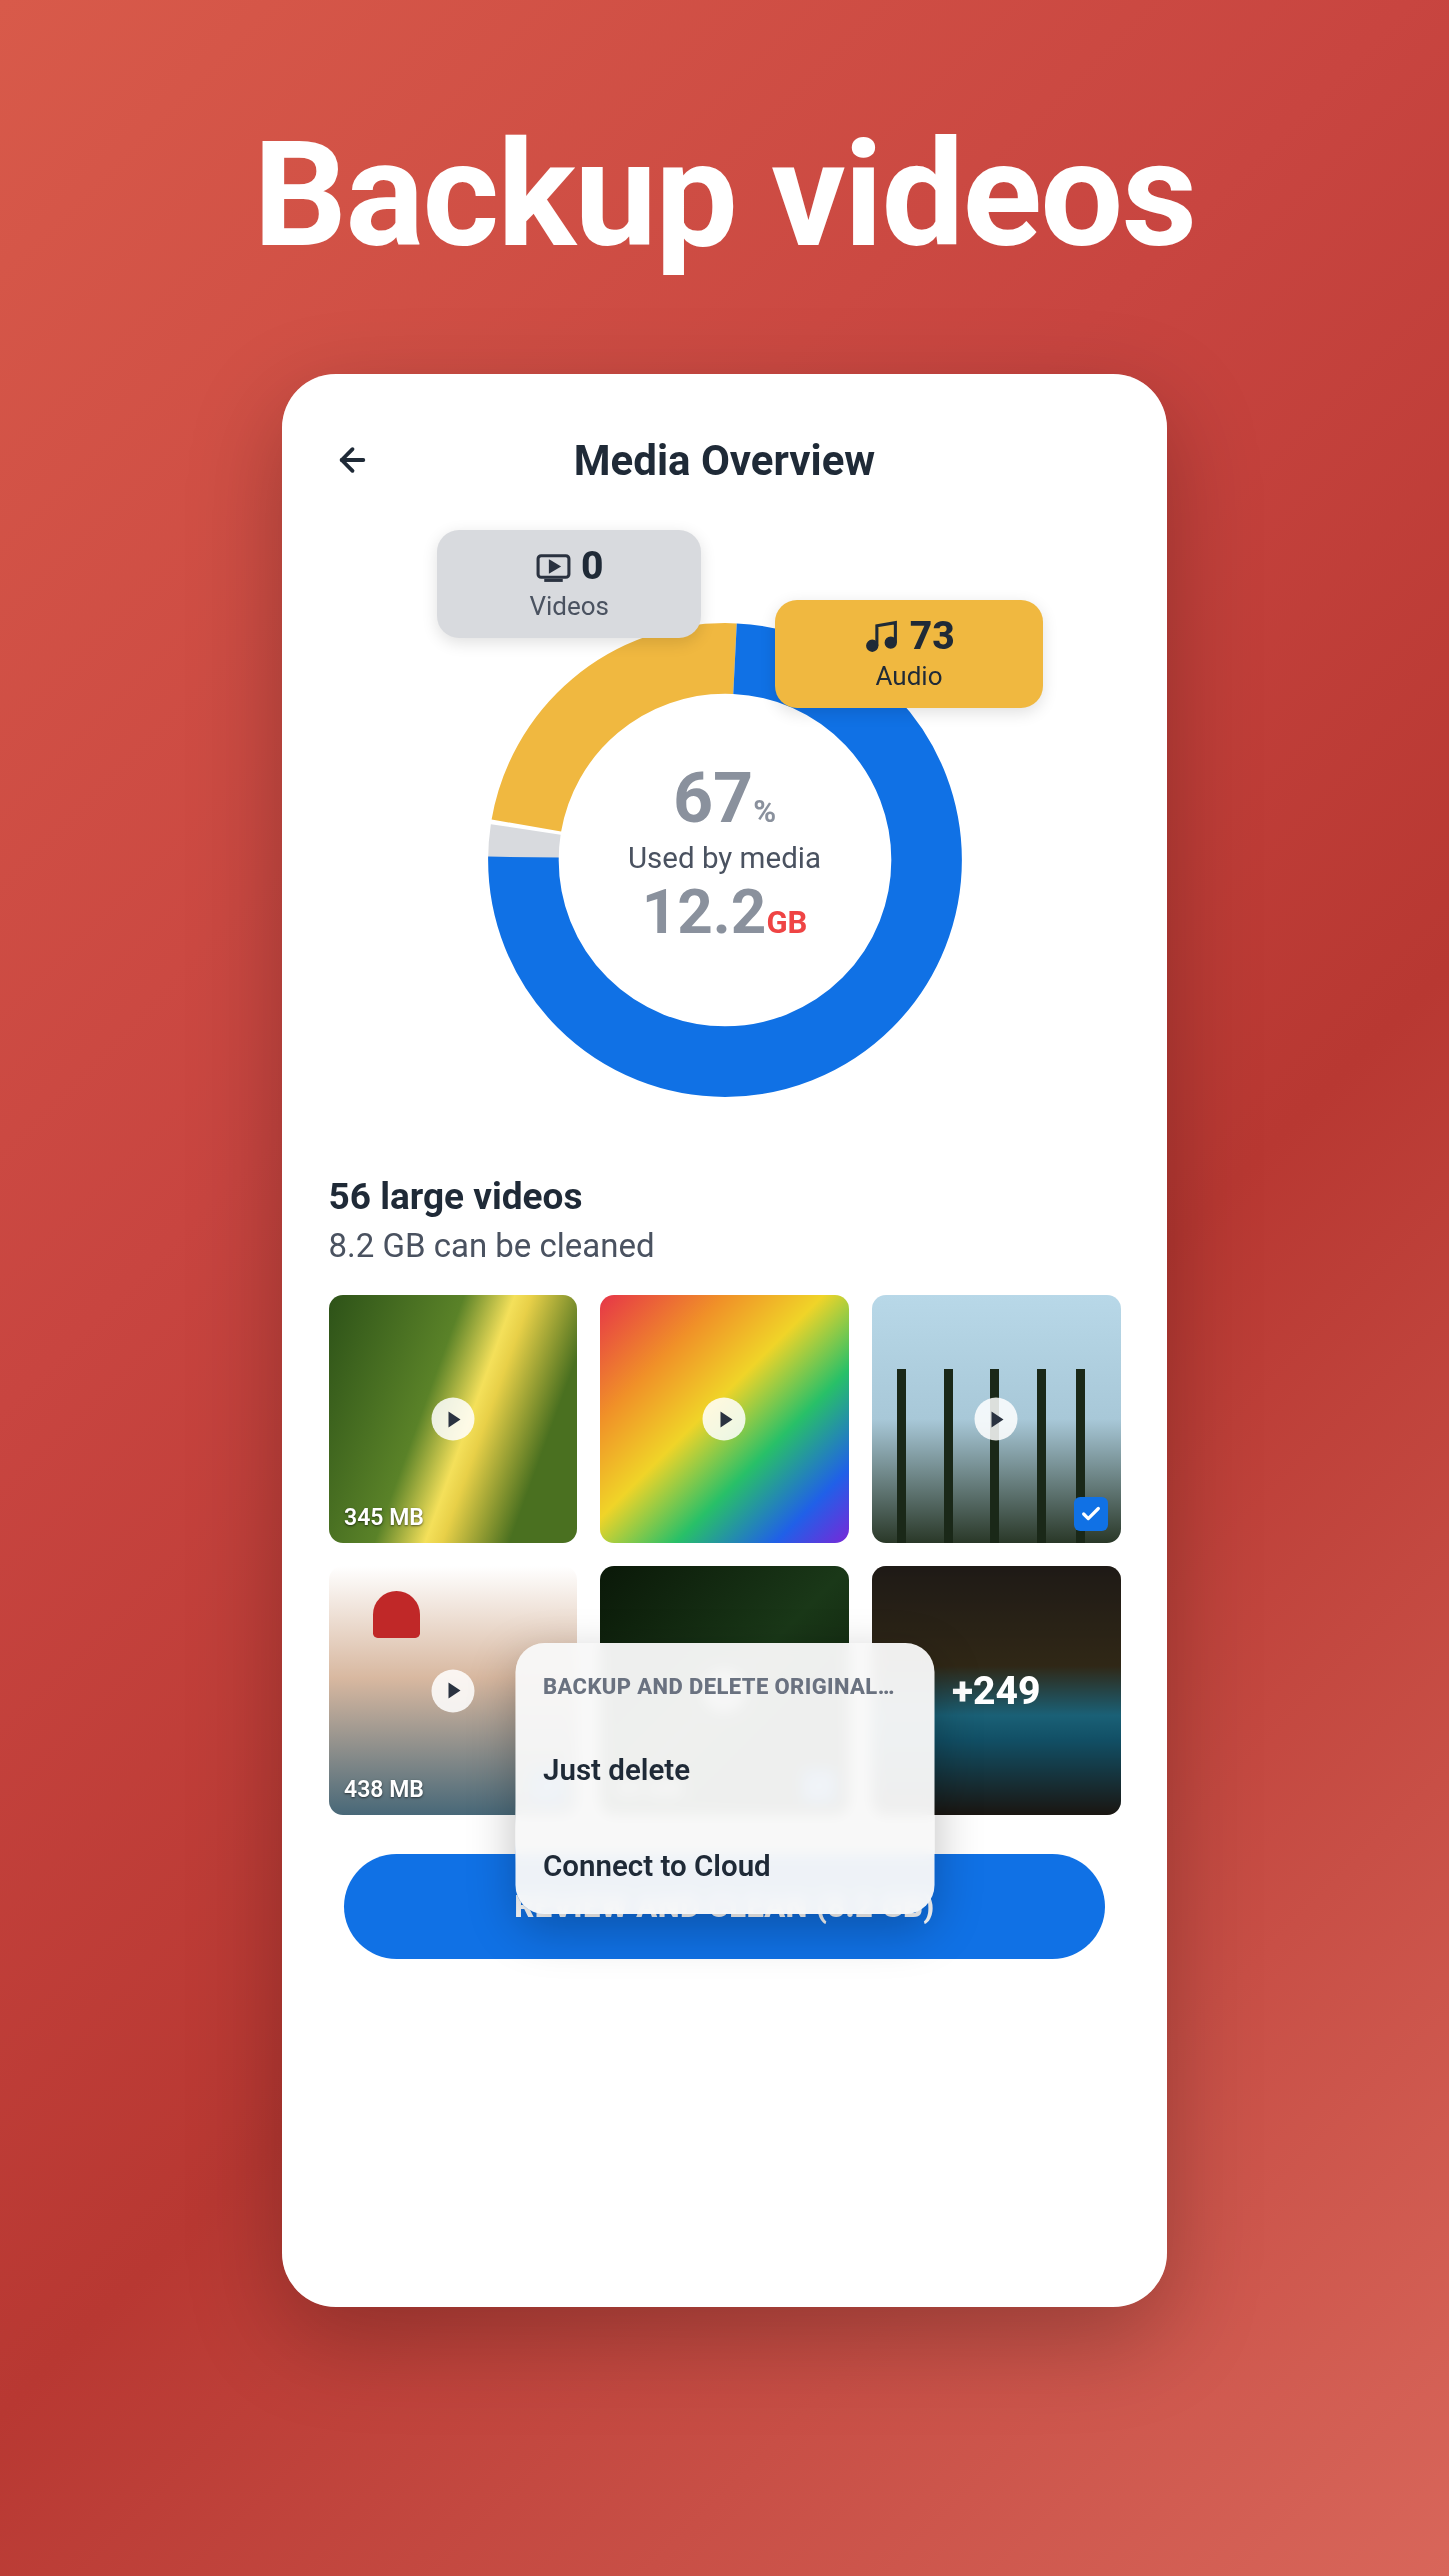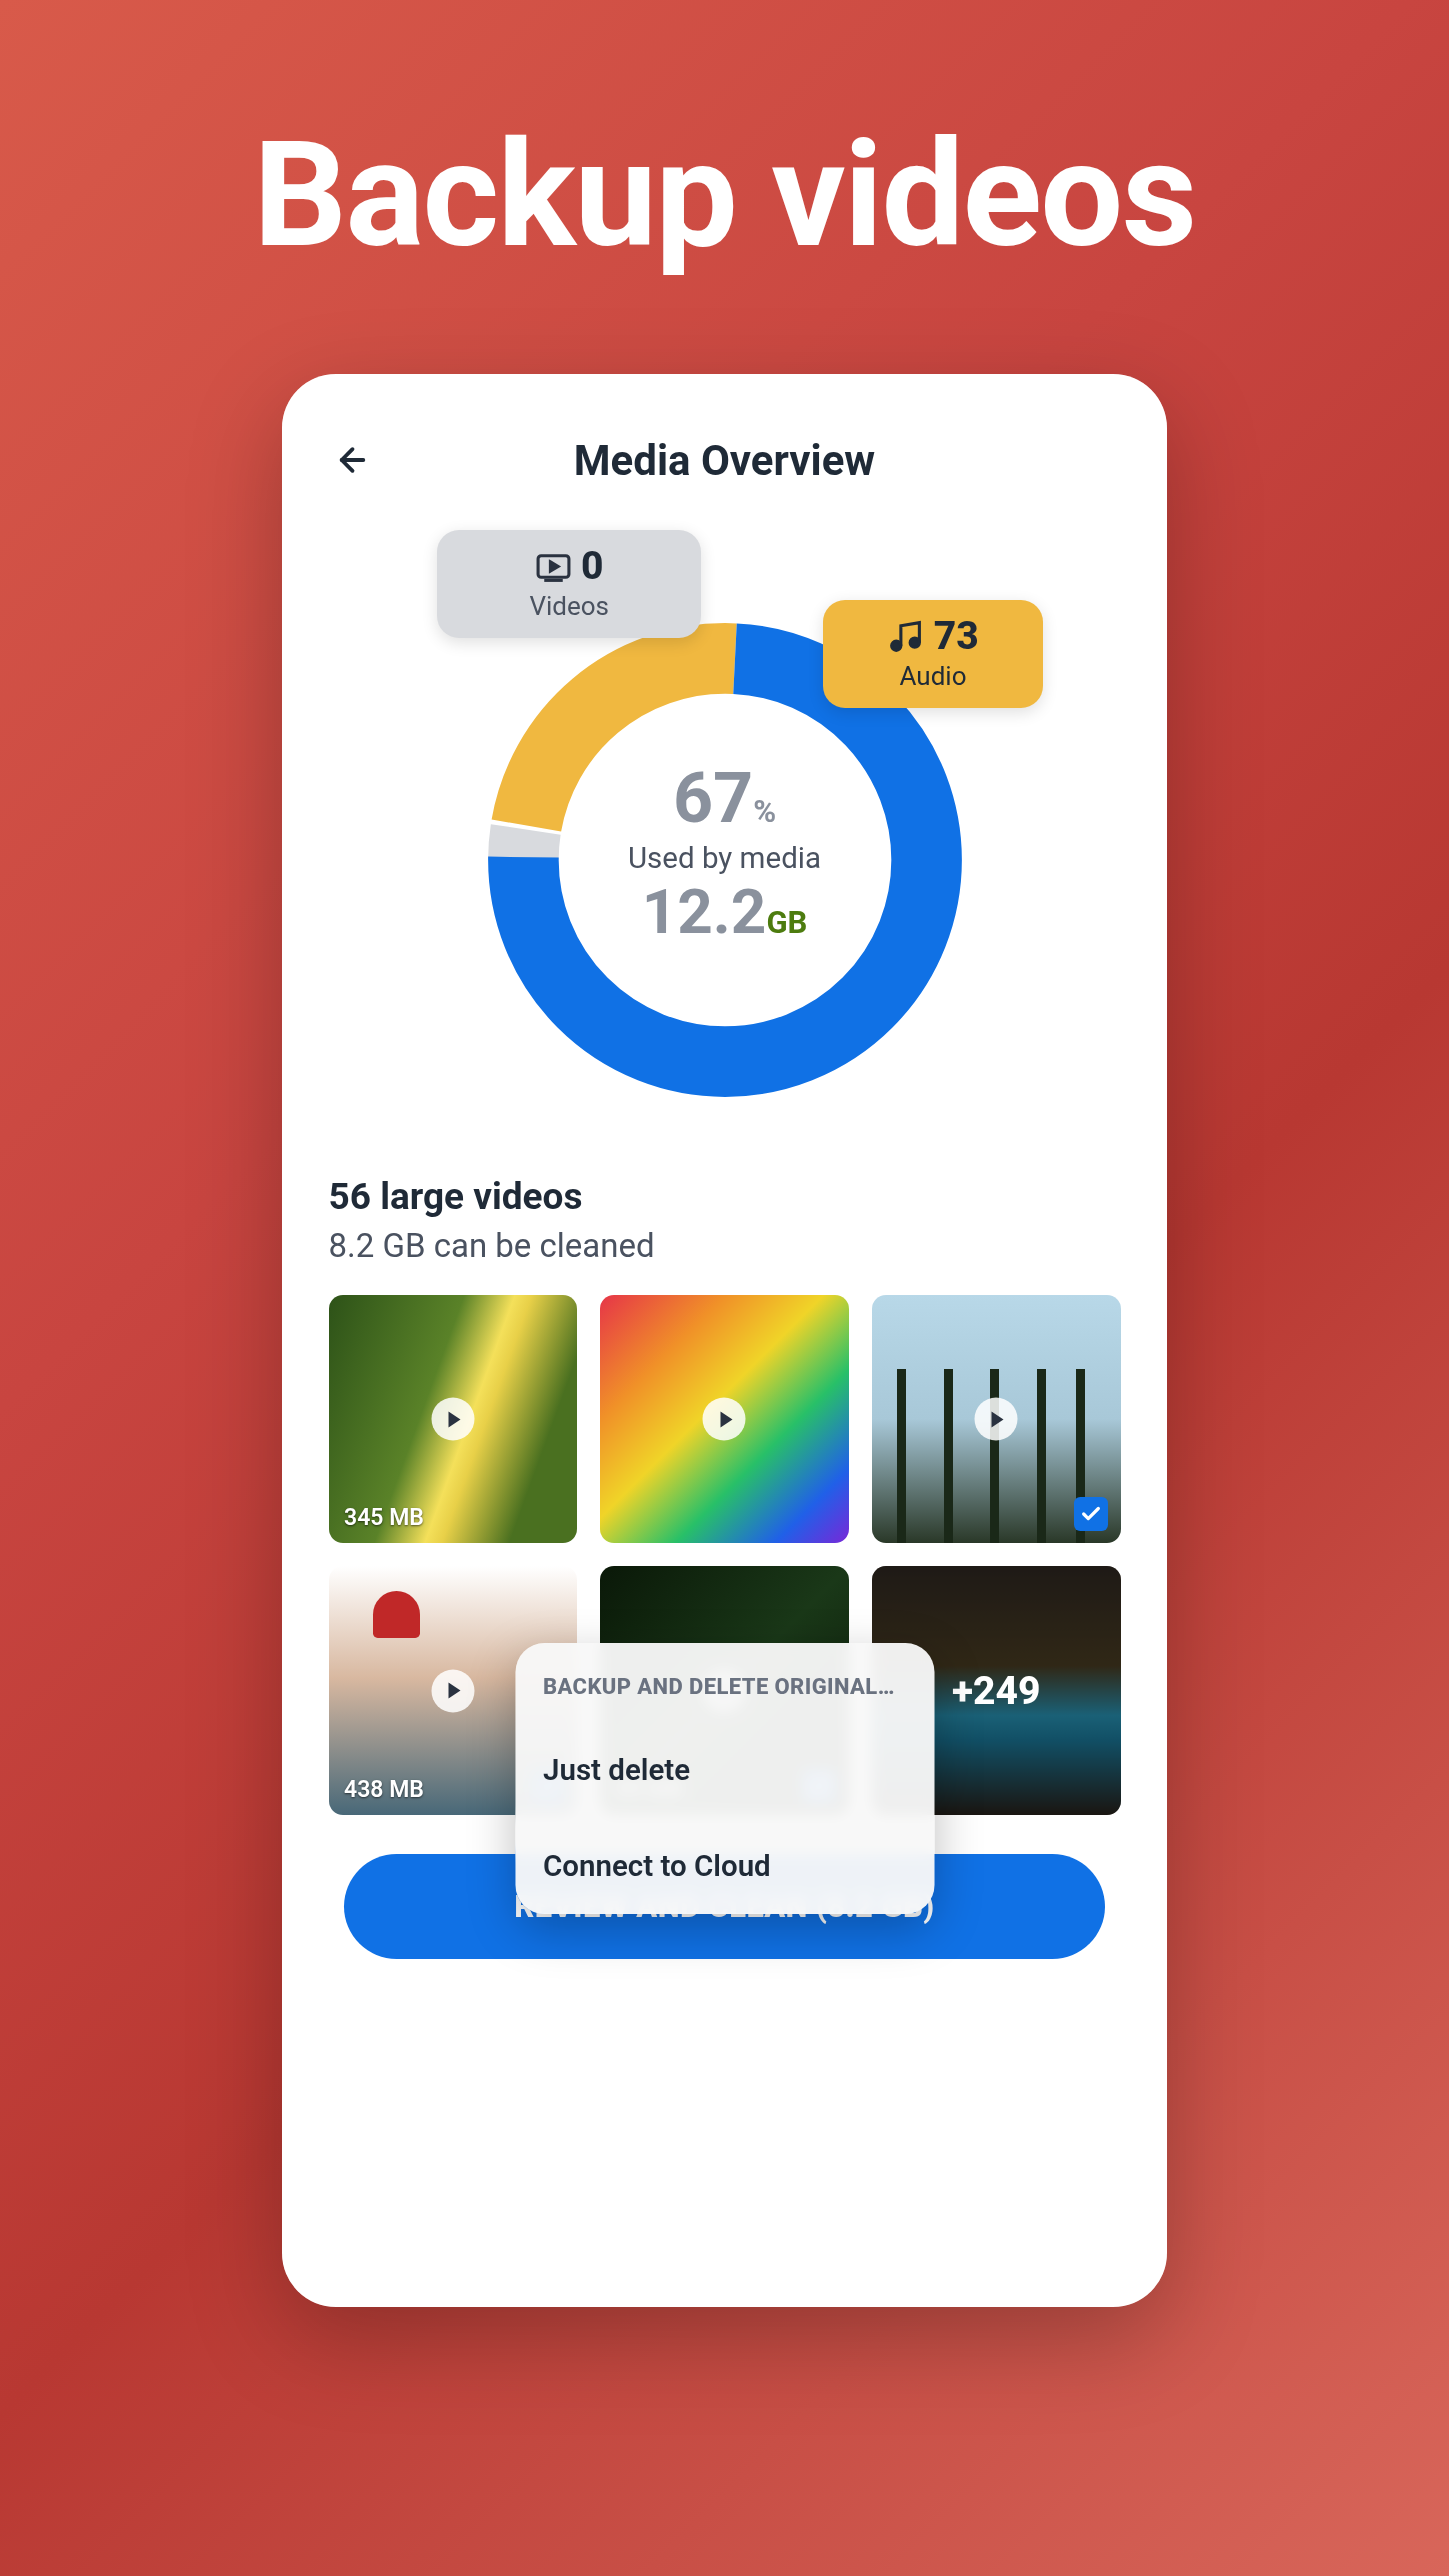--- a/index.html
+++ b/index.html
@@ -103,21 +103,21 @@
   }
   .chart-size {
     font-size: 62px;
     font-weight: 700;
     color: #8a919d;
     margin-top: 7.8px;
   }
   .chart-size-unit {
     font-size: 31px;
     font-weight: 700;
-    color: #4d7c0f;
+    color: #ef4444;
   }
   .badge {
     position: absolute;
     border-radius: 22px;
     padding: 17px 28px;
     display: flex;
     flex-direction: column;
     align-items: center;
     box-shadow: 0 4.7px 15.5px rgba(0,0,0,0.12);
   }
@@ -142,21 +142,21 @@
     left: -7.8px;
     width: 264px;
   }
   .badge-videos .badge-count { color: #1f2a37; }
   .badge-videos .badge-label { color: #4a5260; }
   .badge-audio {
     background: #f0b840;
     color: #1f2a37;
     top: 70px;
     right: -39px;
-    width: 220px;
+    width: 268px;
   }
   .badge-photos {
     background: #1071e5;
     color: #ffffff;
     bottom: -47px;
     left: 50%;
     transform: translateX(-50%);
     width: 264px;
   }
   .badge svg {

